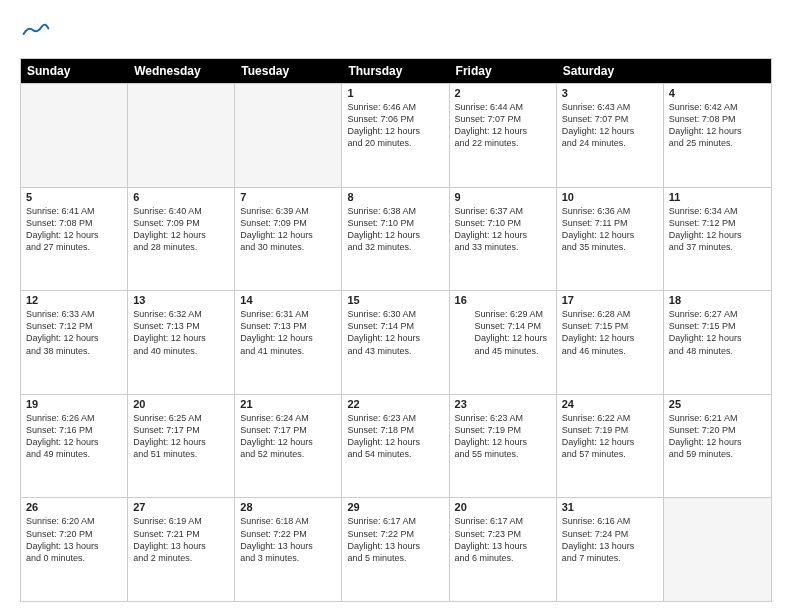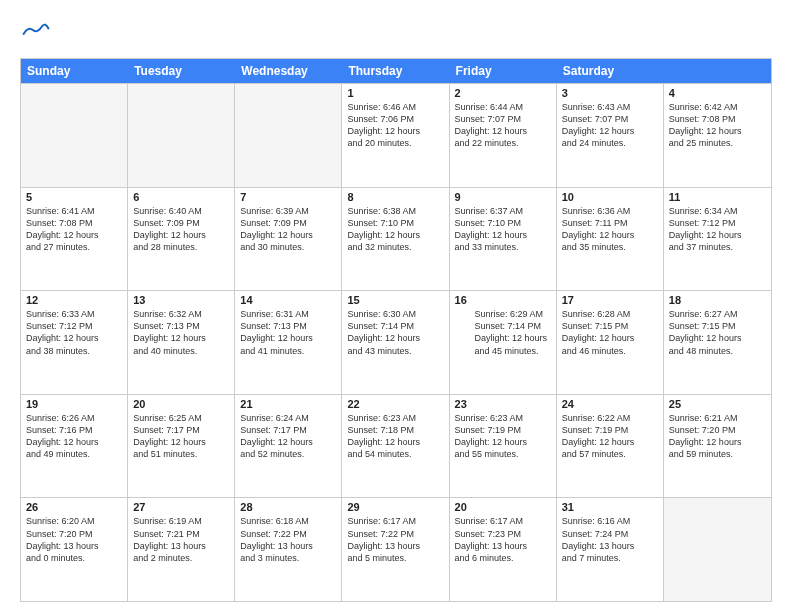--- a/index.html
+++ b/index.html
@@ -54,21 +54,21 @@
     }
     .calendar {
       flex: 1;
       display: flex;
       flex-direction: column;
       border: 1px solid #ccc;
     }
     .cal-header {
       display: grid;
       grid-template-columns: repeat(7, 1fr);
-      background: #3b82f6;
+      background: #000000;
     }
     .cal-header-cell {
       color: #fff;
       font-weight: bold;
       font-size: 12px;
       padding: 5px 6px;
       text-align: left;
     }
     .cal-body {
       flex: 1;
@@ -130,22 +130,22 @@
     </div>
     <div class="title-block">
       <div class="month-title"></div>
       <div class="location"></div>
     </div>
   </div>
 
   <div class="calendar">
     <div class="cal-header" id="cal-header">
         <div class="cal-header-cell">Sunday</div>
+        <div class="cal-header-cell">Wednesday</div>
         <div class="cal-header-cell">Tuesday</div>
-        <div class="cal-header-cell">Wednesday</div>
         <div class="cal-header-cell">Thursday</div>
         <div class="cal-header-cell">Friday</div>
         <div class="cal-header-cell">Saturday</div>
       </div>
     <div class="cal-body" id="cal-body">
         <div class="cal-row">
           <div class="cal-cell empty"></div>
           <div class="cal-cell empty"></div>
           <div class="cal-cell empty"></div>
           <div class="cal-cell">

